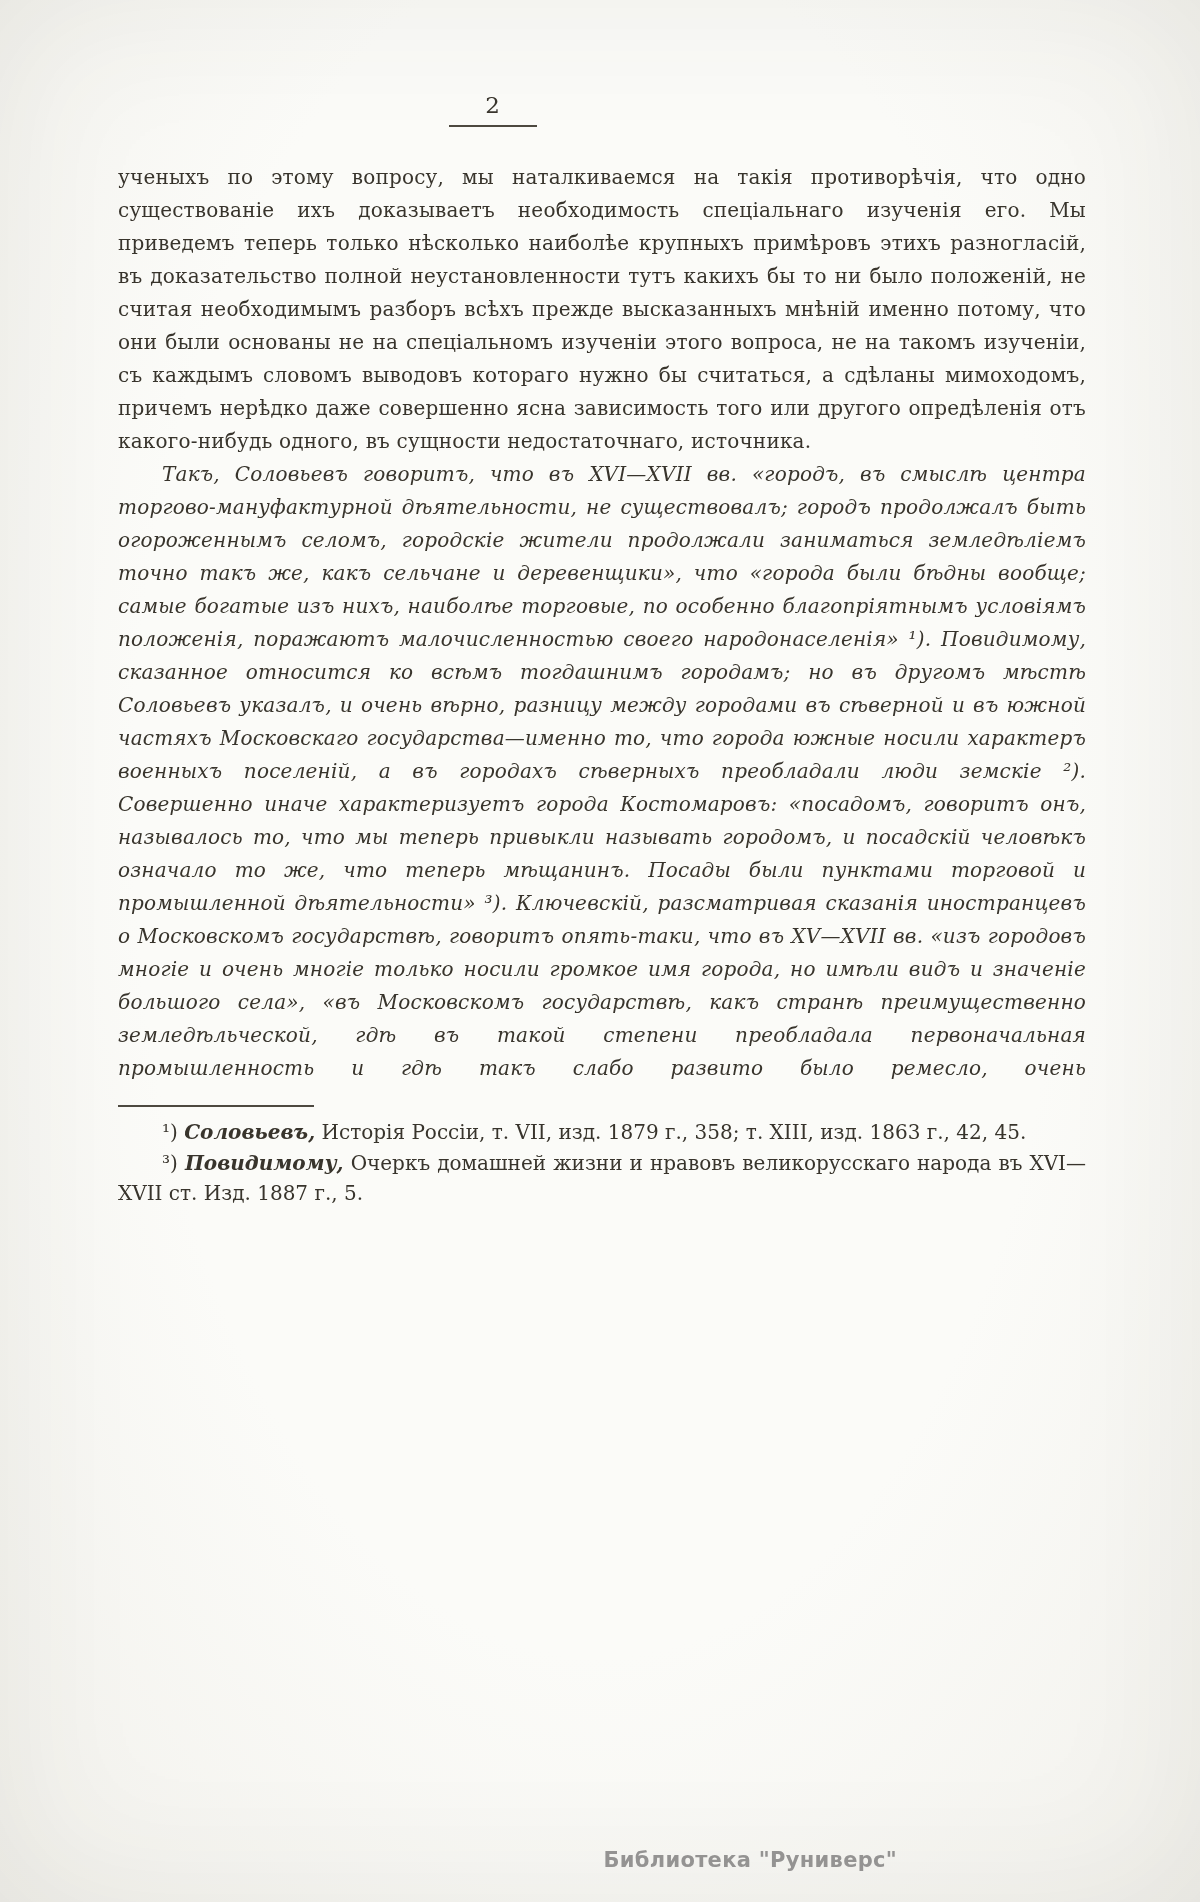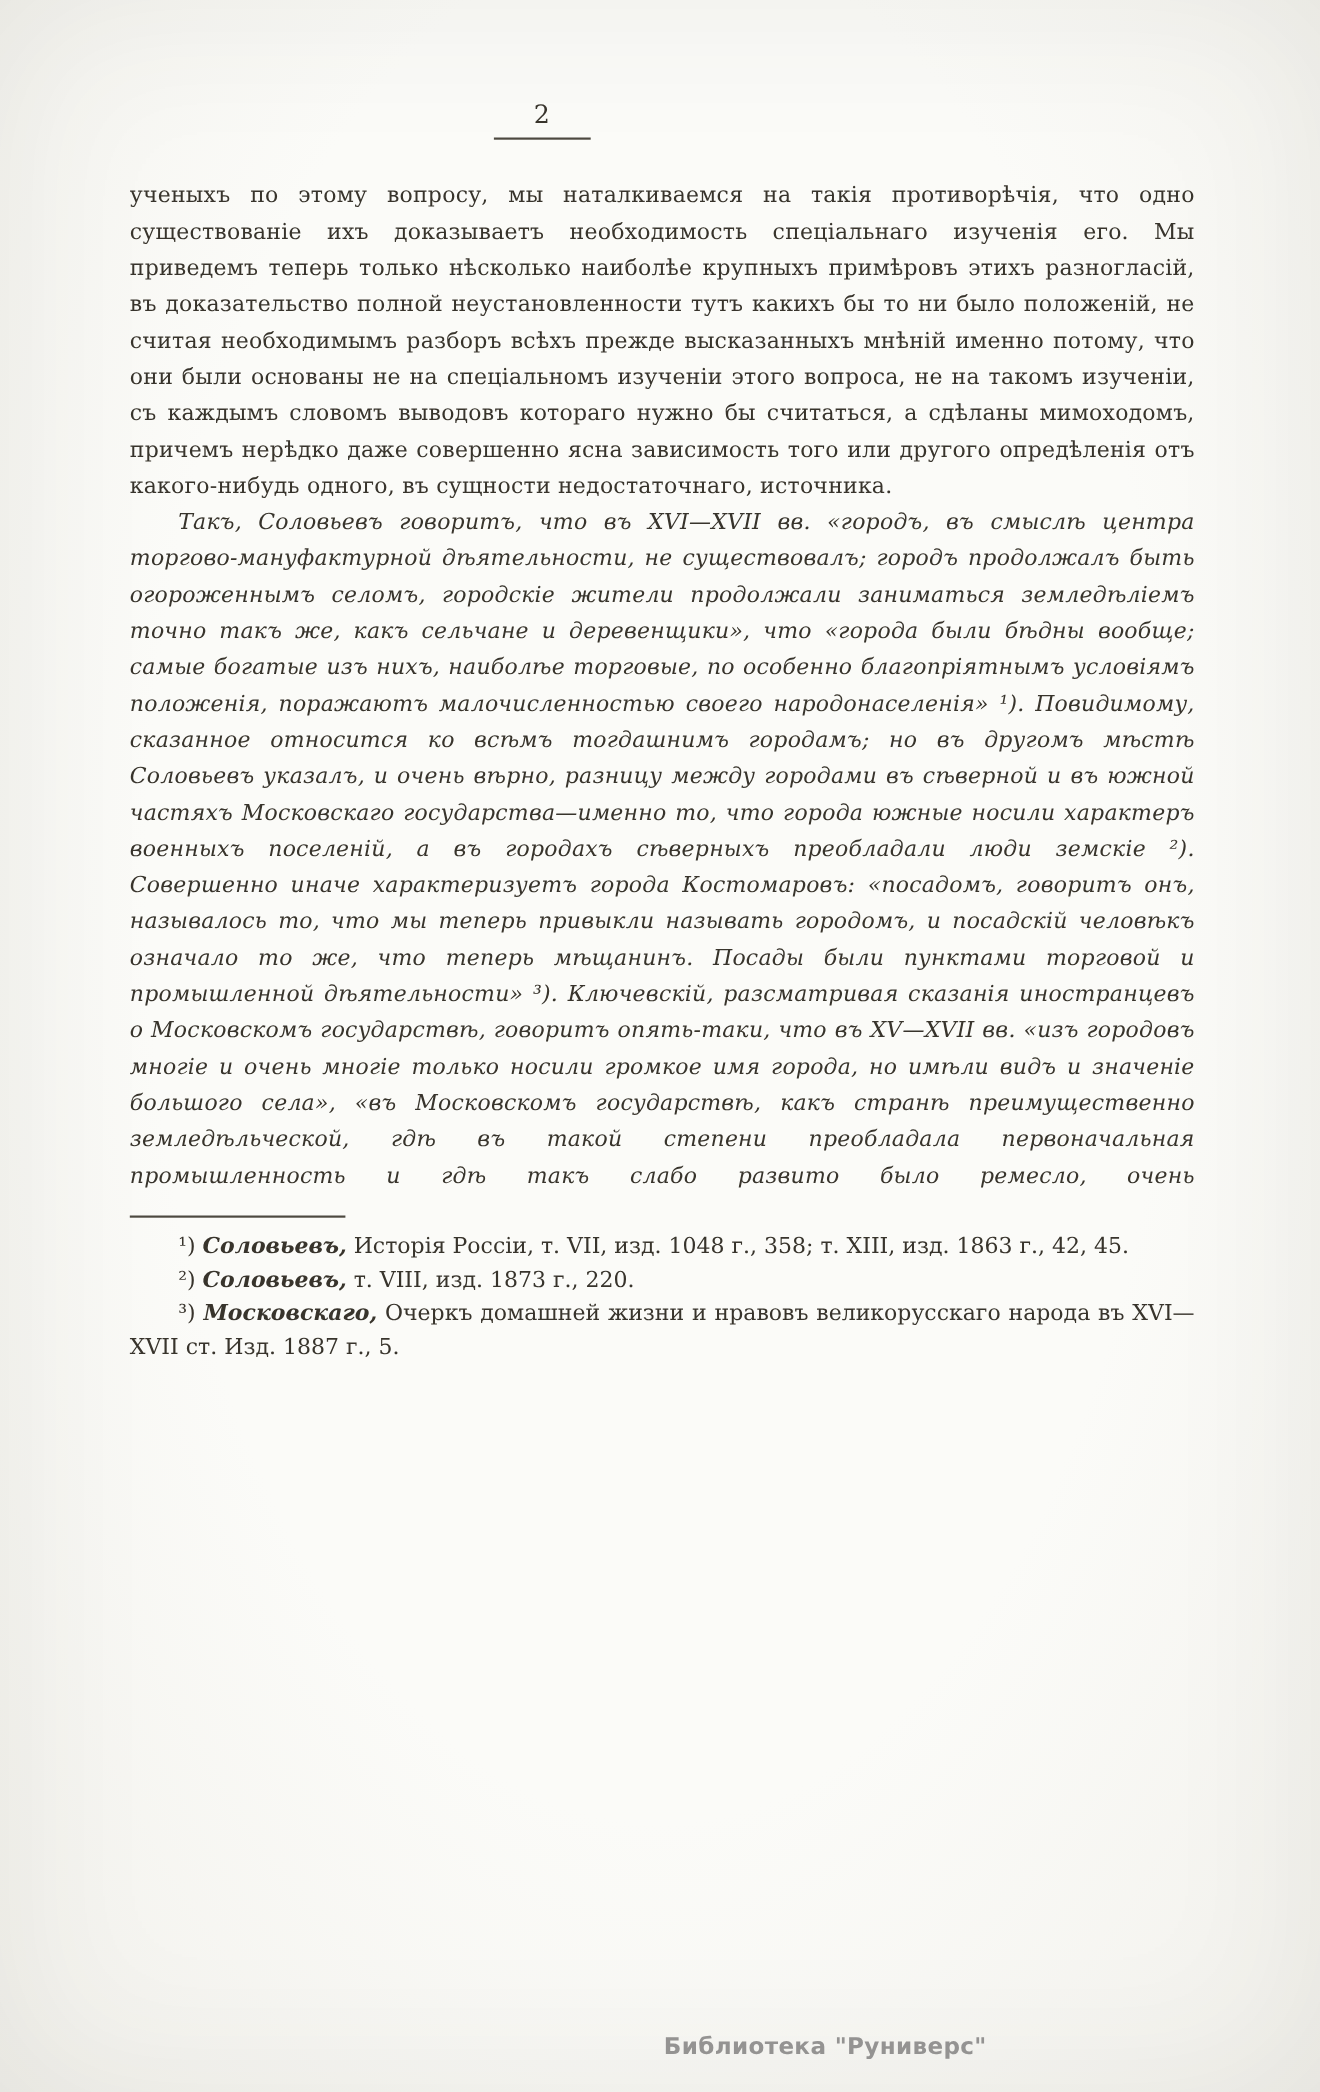--- a/index.html
+++ b/index.html
@@ -69,29 +69,24 @@
     <p class="para">ученыхъ по этому вопросу, мы наталкиваемся на такія противорѣчія, что одно существованіе ихъ доказываетъ необходимость спеціальнаго изученія его. Мы приведемъ теперь только нѣсколько наиболѣе крупныхъ примѣровъ этихъ разногласій, въ доказательство полной неустановленности тутъ какихъ бы то ни было положеній, не считая необходимымъ разборъ всѣхъ прежде высказанныхъ мнѣній именно потому, что они были основаны не на спеціальномъ изученіи этого вопроса, не на такомъ изученіи, съ каждымъ словомъ выводовъ котораго нужно бы считаться, а сдѣланы мимоходомъ, причемъ нерѣдко даже совершенно ясна зависимость того или другого опредѣленія отъ какого-нибудь одного, въ сущности недостаточнаго, источника.</p>
     <p class="para indent cont">Такъ, Соловьевъ говоритъ, что въ XVI—XVII вв. «городъ, въ смыслѣ центра торгово-мануфактурной дѣятельности, не существовалъ; городъ продолжалъ быть огороженнымъ селомъ, городскіе жители продолжали заниматься земледѣліемъ точно такъ же, какъ сельчане и деревенщики», что «города были бѣдны вообще; самые богатые изъ нихъ, наиболѣе торговые, по особенно благопріятнымъ условіямъ положенія, поражаютъ малочисленностью своего народонаселенія» ¹). Повидимому, сказанное относится ко всѣмъ тогдашнимъ городамъ; но въ другомъ мѣстѣ Соловьевъ указалъ, и очень вѣрно, разницу между городами въ сѣверной и въ южной частяхъ Московскаго государства—именно то, что города южные носили характеръ военныхъ поселеній, а въ городахъ сѣверныхъ преобладали люди земскіе ²). Совершенно иначе характеризуетъ города Костомаровъ: «посадомъ, говоритъ онъ, называлось то, что мы теперь привыкли называть городомъ, и посадскій человѣкъ означало то же, что теперь мѣщанинъ. Посады были пунктами торговой и промышленной дѣятельности» ³). Ключевскій, разсматривая сказанія иностранцевъ о Московскомъ государствѣ, говоритъ опять-таки, что въ XV—XVII вв. «изъ городовъ многіе и очень многіе только носили громкое имя города, но имѣли видъ и значеніе большого села», «въ Московскомъ государствѣ, какъ странѣ преимущественно земледѣльческой, гдѣ въ такой степени преобладала первоначальная промышленность и гдѣ такъ слабо развито было ремесло, очень</p>
   </main>
 
   <div class="footnote-rule"></div>
 
   <section class="footnotes">
     <p class="footnote">
       <span class="fn-marker">¹)</span>
       <span class="fn-author">Соловьевъ,</span>
-      <span class="fn-text">Исторія Россіи, т. VII, изд. 1048 г., 358; т. XIII, изд. 1863 г., 42, 45.</span>
-    </p>
-    <p class="footnote">
-      <span class="fn-marker">²)</span>
-      <span class="fn-author">Соловьевъ,</span>
-      <span class="fn-text">т. VIII, изд. 1873 г., 220.</span>
+      <span class="fn-text">Исторія Россіи, т. VII, изд. 1879 г., 358; т. XIII, изд. 1863 г., 42, 45.</span>
     </p>
     <p class="footnote">
       <span class="fn-marker">³)</span>
-      <span class="fn-author">Московскаго,</span>
+      <span class="fn-author">Повидимому,</span>
       <span class="fn-text">Очеркъ домашней жизни и нравовъ великорусскаго народа въ XVI—XVII ст. Изд. 1887 г., 5.</span>
     </p>
   </section>
 
   <div class="watermark">Библиотека "Руниверс"</div>
 
 </div>
 
 </body></html>

